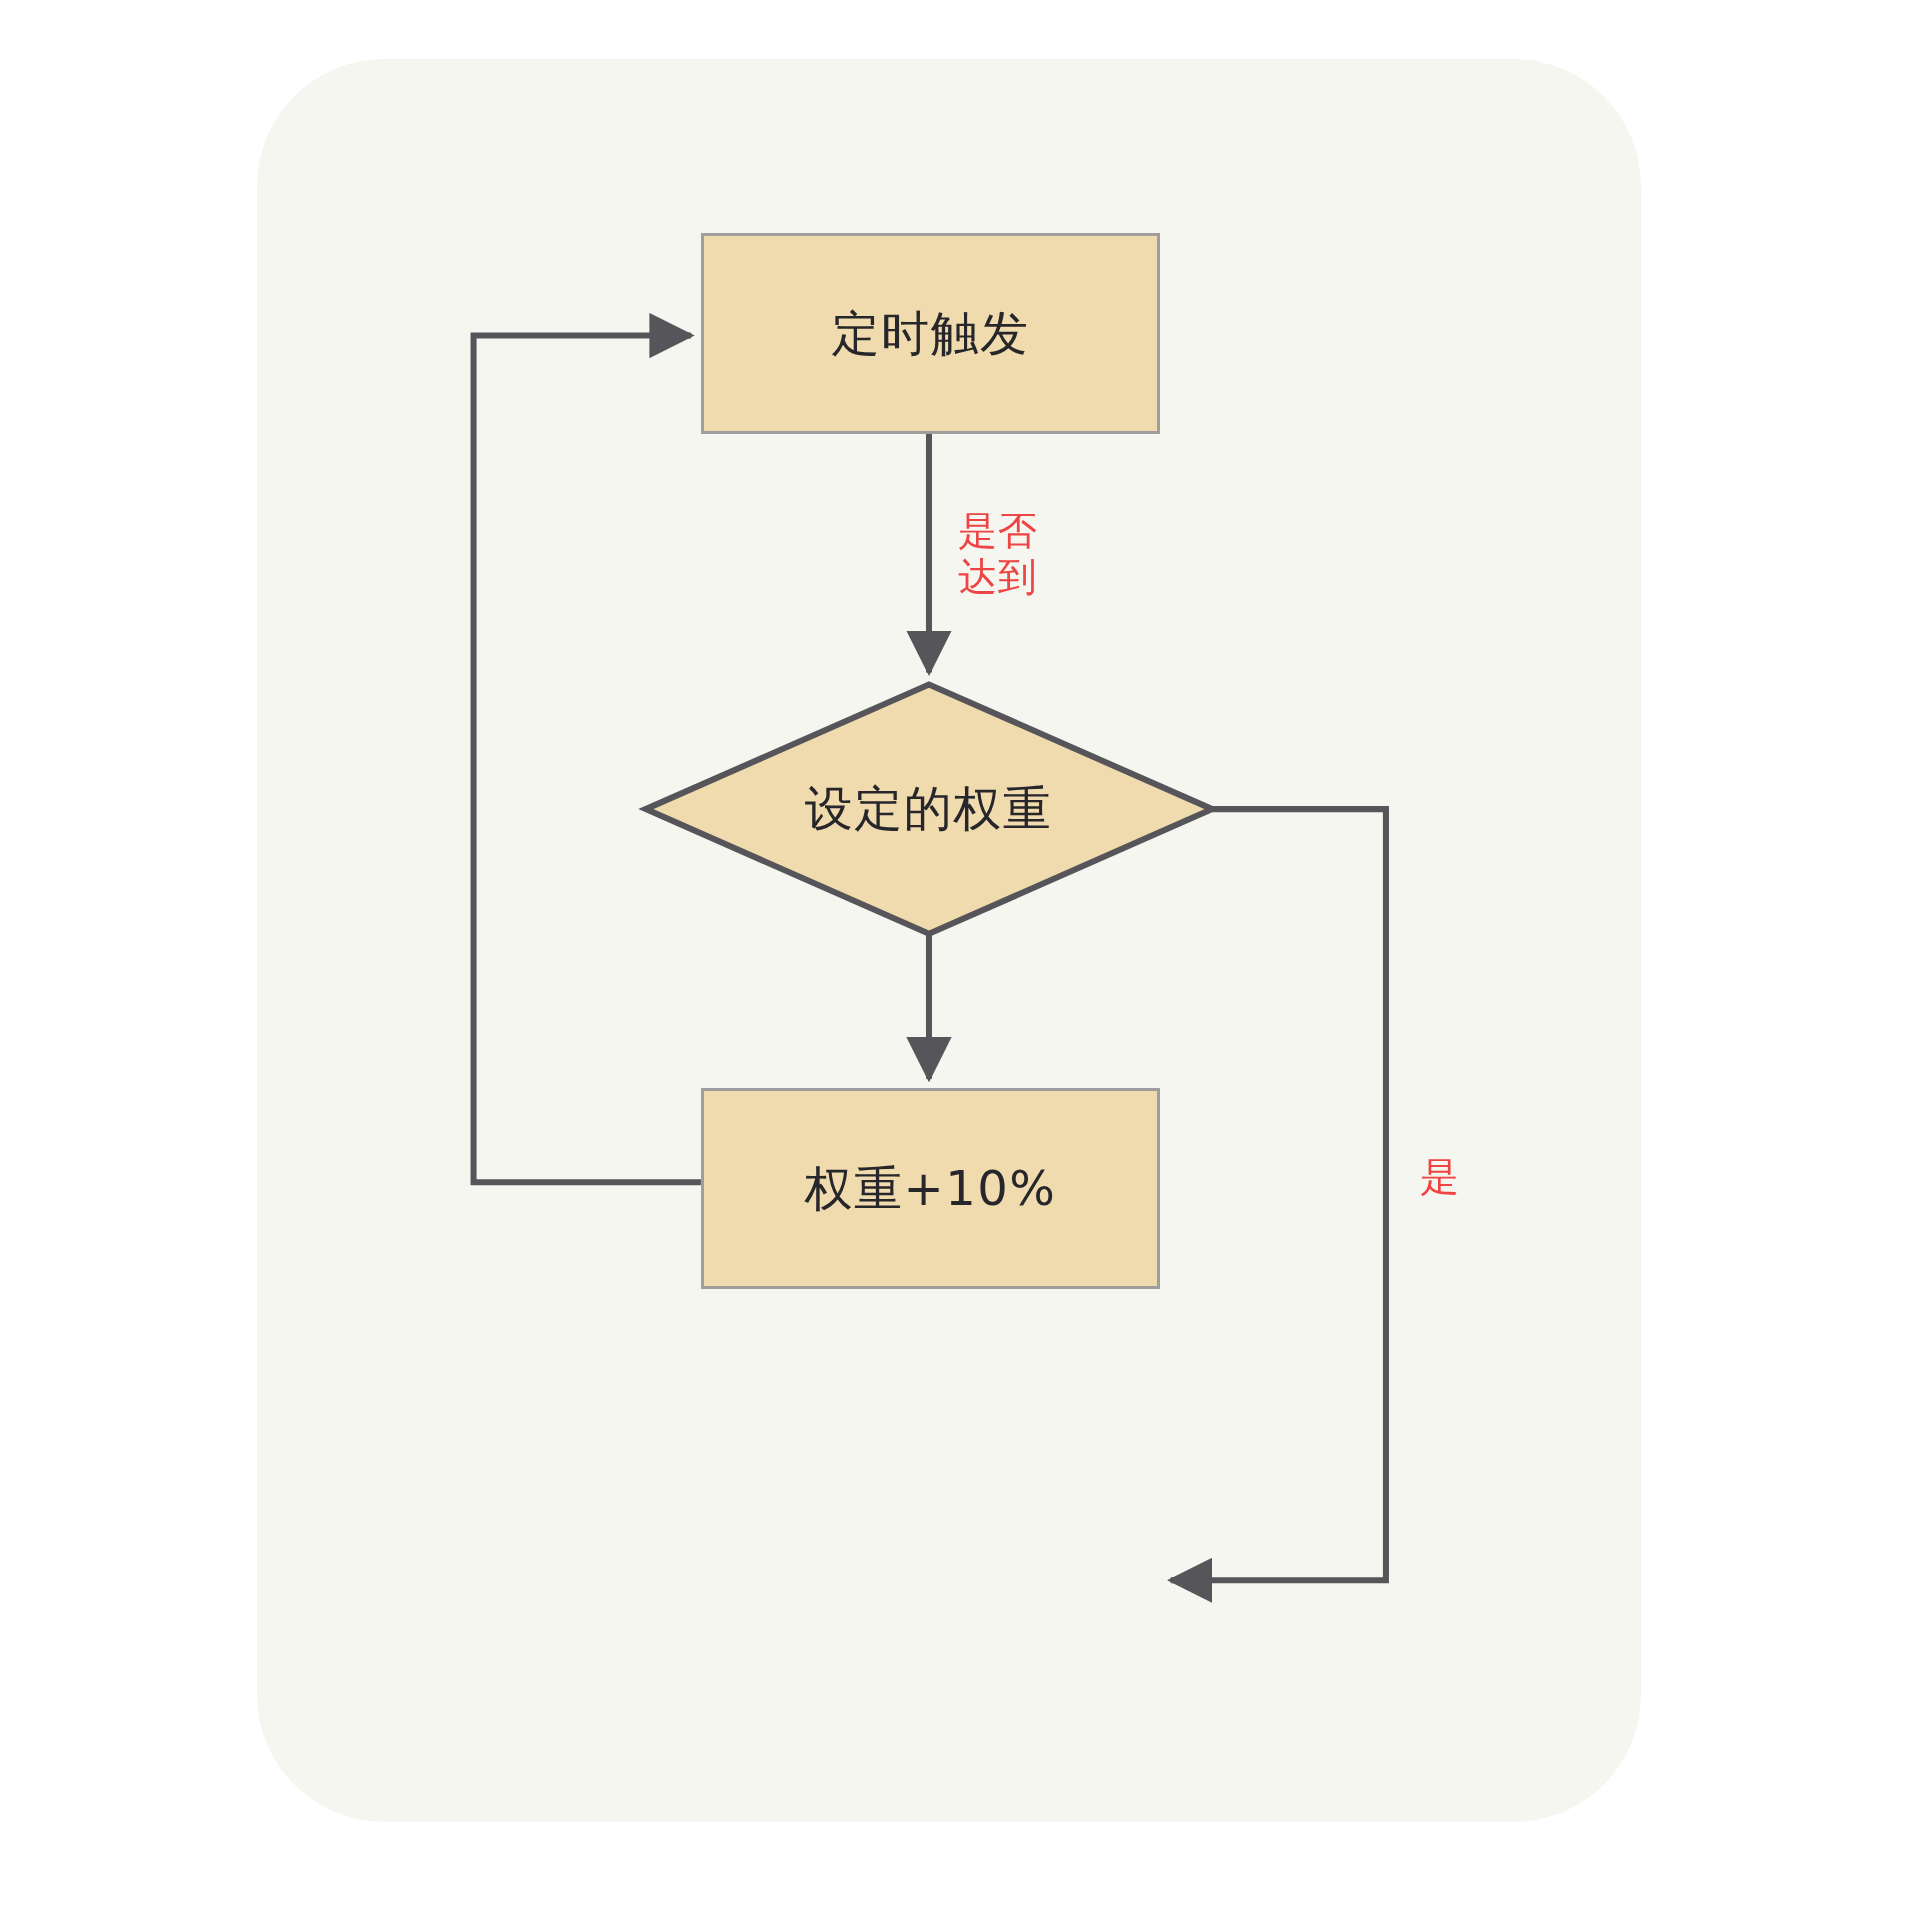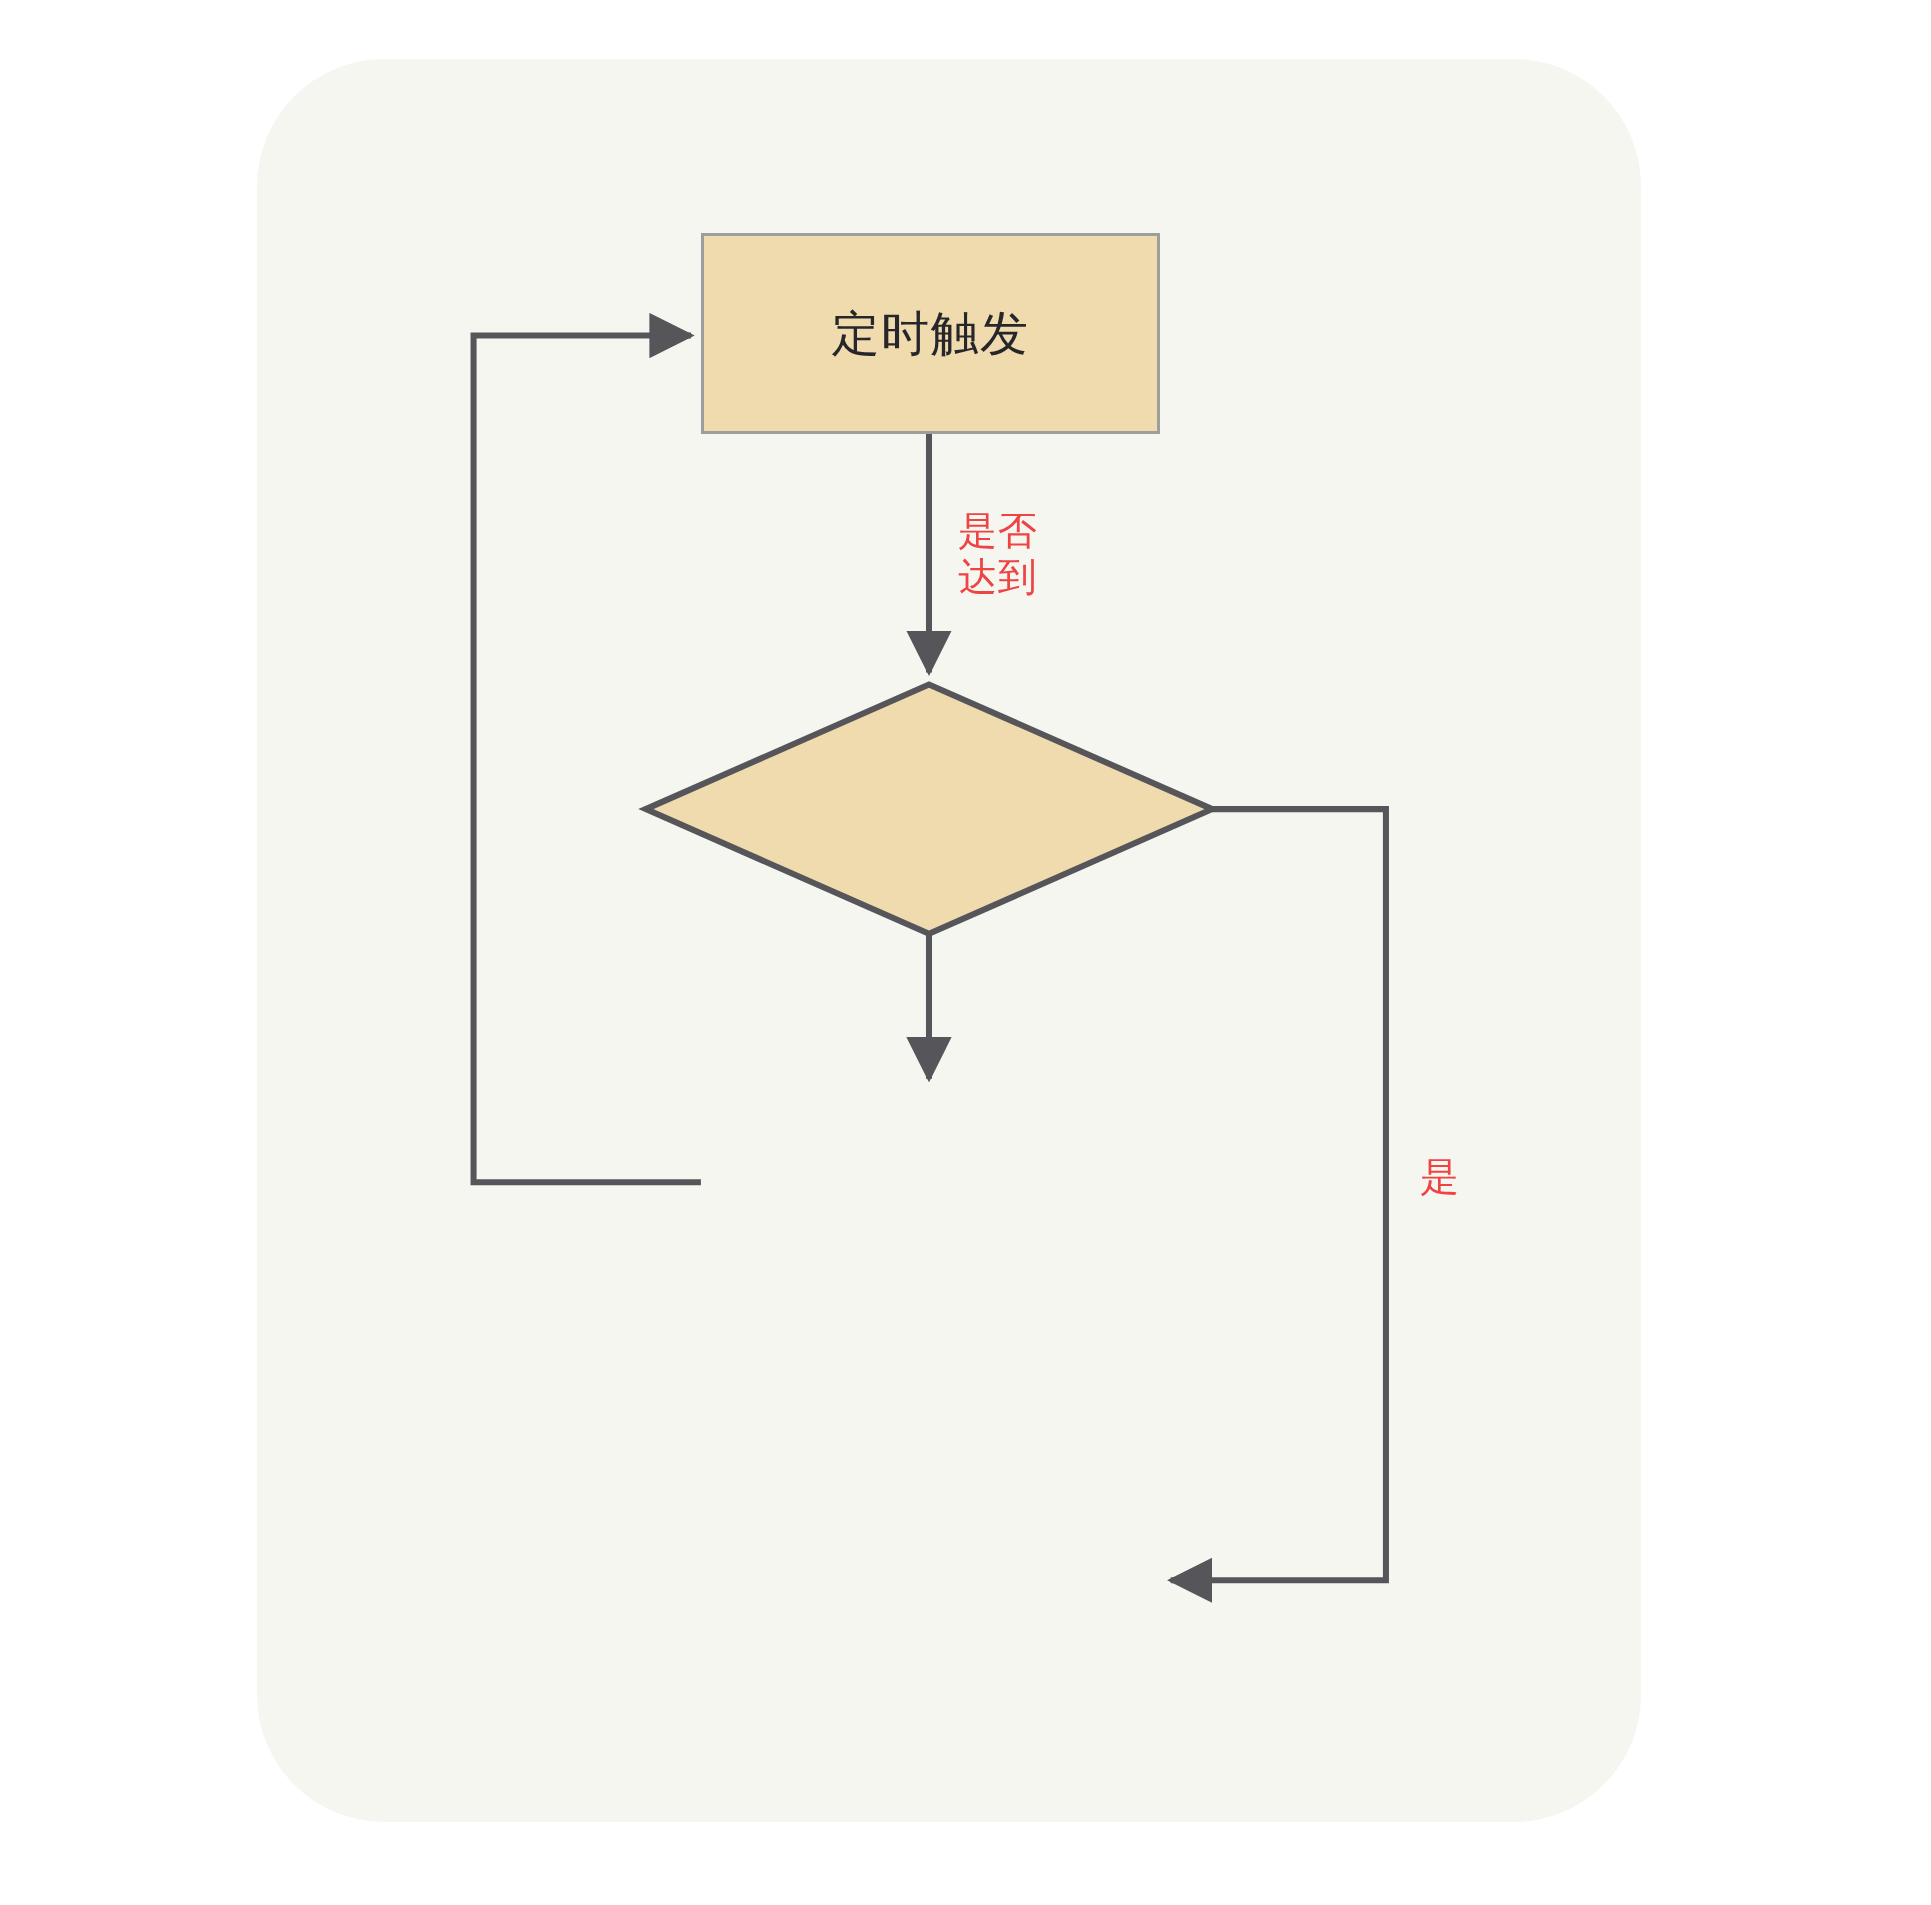--- a/index.html
+++ b/index.html
@@ -132,21 +132,27 @@
 
     <path d="M 1605 1071 L 1835 1071 L 1835 2092 L 1550 2092" fill="none" stroke="#55555a" stroke-width="8" stroke-linejoin="miter" marker-end="url(#arrowhead)"></path>
 
     <path d="M 928 1565 L 627 1565 L 627 444 L 915 444" fill="none" stroke="#55555a" stroke-width="8" stroke-linejoin="miter" marker-end="url(#arrowhead)"></path>
   </svg>
 
   <div class="node proc-node" id="node-timer">
     <span class="node-label">定时触发</span>
   </div>
 
+  <div class="diamond-wrap">
+    <span class="diamond-label">设定的权重</span>
+  </div>
 
+  <div class="node proc-node" id="node-weight-up">
+    <span class="node-label">权重+10%</span>
+  </div>
 
 
   <div class="edge-label" id="edge-label-reach">是否
 达到</div>
 
   <div class="edge-label" id="edge-label-yes">是</div>
 
 </div>
 
 

